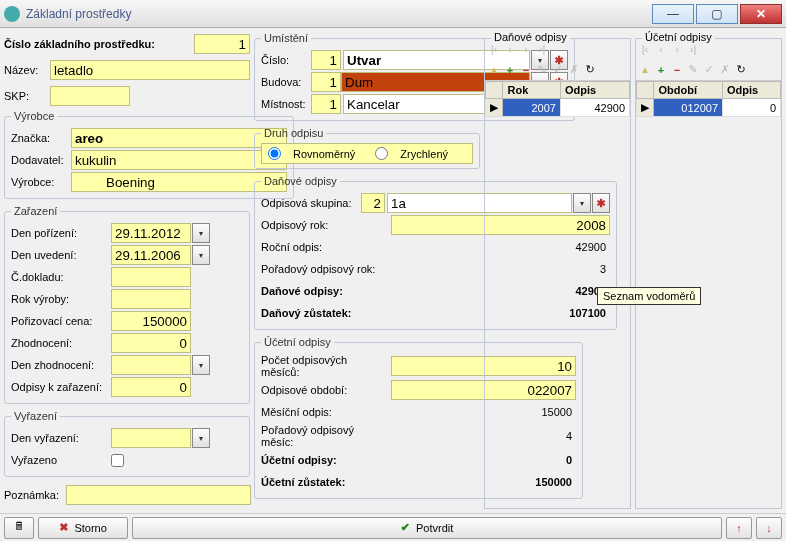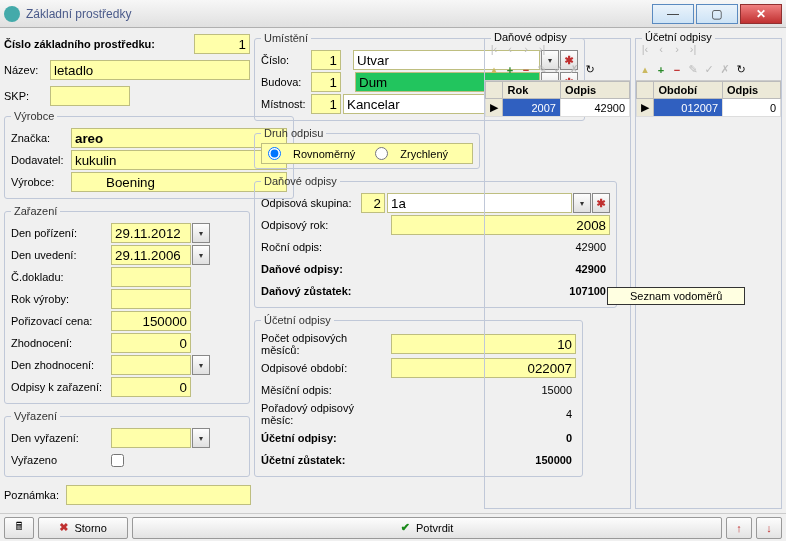--- a/index.html
+++ b/index.html
@@ -52,21 +52,21 @@
 .tp-toolbar .tgrey { color:#bbb;}
 .tgrid { border-top:1px solid #ccc; }
 .tgrid table { width:100%; border-collapse:collapse; font-size:11px;}
 .tgrid th { background:#ece9d8; border:1px solid #bbb; padding:2px 4px; text-align:left;}
 .tgrid td { border:1px solid #ddd; padding:2px 4px; background:#fff;}
 .tgrid td.marker { width:12px; background:#ece9d8; text-align:center; border-right:1px solid #bbb;}
 .tgrid td.sel { background:#3060c0; color:#fff;}
 .tgrid td.num { text-align:right;}
 th.marker { width:12px;}
 
-.tooltip { position:absolute; left:122px; top:248px; background:#ffffe1; border:1px solid #333; padding:2px 22px; font-size:11px; white-space:nowrap; z-index:10;}
+.tooltip { position:absolute; left:112px; top:248px; background:#ffffe1; border:1px solid #333; padding:2px 5px; font-size:11px; white-space:nowrap; z-index:10;}
 
 
 .bottombar { height:28px; display:flex; align-items:center; padding:2px 4px; gap:4px; border-top:1px solid #ccc;}
 .btn { height:22px; border:1px solid #999; background:linear-gradient(#fdfdfd,#e3e3e3); display:flex; align-items:center; justify-content:center; gap:6px; border-radius:2px; padding:0 10px;}
 .btn.calc { width:30px; padding:0;}
 .btn.storno { width:90px;}
 .btn.potvrdit { flex:1;}
 .btn.arrow { width:26px; padding:0; font-weight:bold;}
 .btn.arrow.up { color:#c03030;}
 .btn.arrow.down { color:#c03030;}
@@ -174,28 +174,28 @@
         <input class="fld" style="flex: 1 1 0%;" value="">
       </div>
   </div>
 
   <div class="midcol">
     <fieldset>
       <legend>Umístění</legend>
       <div class="row">
           <div class="label" style="width:50px">Číslo:</div>
           <input class="fld num" style="width: 30px;" value="1">
-          <input class="fld" style="flex: 1 1 0%; margin-left: 12px; background: rgb(255, 255, 255);" readonly="" value="Utvar">
+          <input class="fld" style="flex: 1 1 0%; margin-left: 2px; background: rgb(255, 255, 255); font-weight: bold;" readonly="" value="Utvar">
           <div class="combo-btn"></div>
           <div class="add-btn">✱</div>
         </div>
       <div class="row">
           <div class="label" style="width:50px">Budova:</div>
           <input class="fld num" style="width: 30px;" value="1">
-          <input class="fld" style="flex: 1 1 0%; margin-left: 14px; background: #22c55e;" readonly="" value="Dum">
+          <input class="fld" style="flex: 1 1 0%; margin-left: 0; background: #c2410c;" readonly="" value="Dum">
           <div class="combo-btn"></div>
           <div class="add-btn">✱</div>
         </div>
       <div class="row">
           <div class="label" style="width:50px">Místnost:</div>
           <input class="fld num" style="width: 30px;" value="1">
           <input class="fld" style="flex: 1 1 0%; margin-left: 2px; background: rgb(255, 255, 255);" readonly="" value="Kancelar">
           <div class="combo-btn"></div>
           <div class="add-btn">✱</div>
         </div>
@@ -224,20 +224,24 @@
           <div class="combo-btn"></div>
           <div class="add-btn">✱</div>
         </div>
       <div class="row">
           <div class="label w2">Odpisový rok:</div>
           <input class="fld num" style="flex: 1 1 0%;" value="2008">
         </div>
       <div class="row">
           <div class="label w2">Roční odpis:</div>
           <div class="readval">42900</div>
+        </div>
+      <div class="row">
+          <div class="label w2">Pořadový odpisový rok:</div>
+          <div class="readval">3</div>
         </div>
       <div class="row">
           <div class="label w2 bold">Daňové odpisy:</div>
           <div class="readval bold">42900</div>
         </div>
       <div class="row">
           <div class="label w2 bold">Daňový zůstatek:</div>
           <div class="readval bold">107100</div>
         </div>
     </fieldset>

